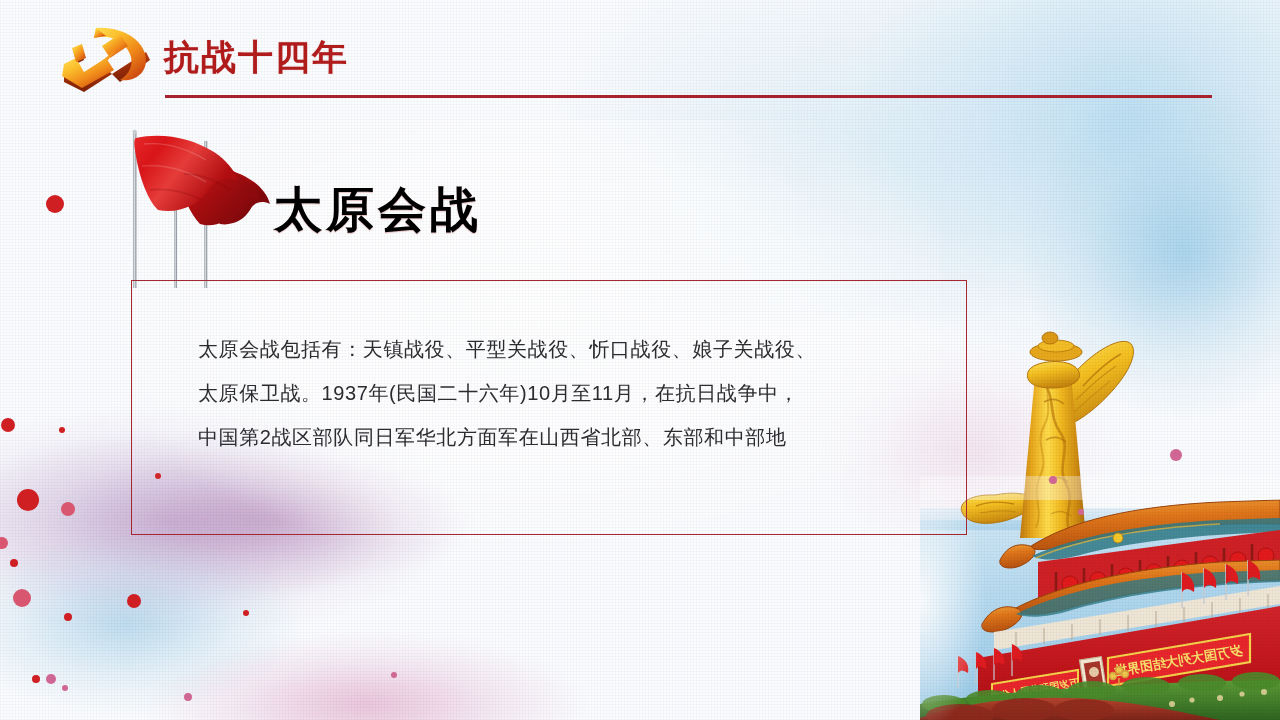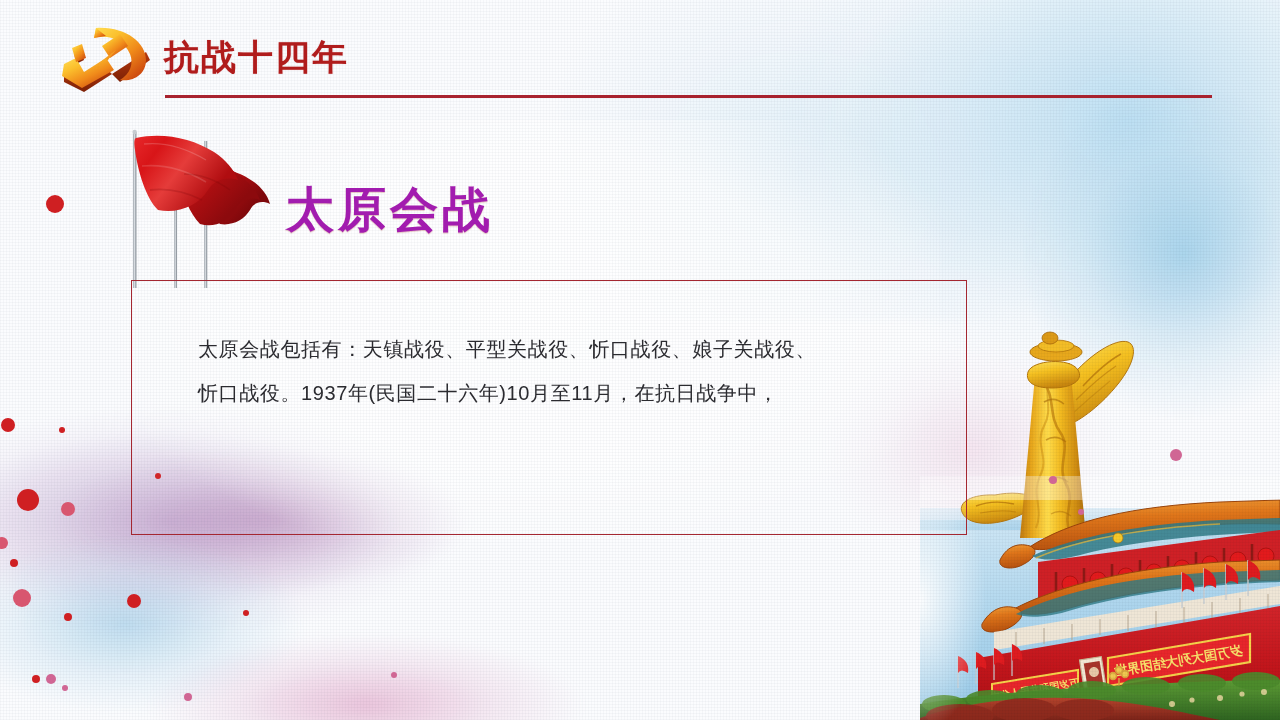--- a/index.html
+++ b/index.html
@@ -106,23 +106,23 @@
   .hdr-rule {
     position:absolute; left:165px; top:95px;
     width:1047px; height:3px;
     background:#a8222e;
   }
 
   
   .flag-group { position:absolute; left:110px; top:128px; width:190px; height:160px; }
 
   .main-title {
-    position:absolute; left:286px; top:178px;
+    position:absolute; left:274px; top:178px;
     font-size:48px; font-weight:bold; letter-spacing:4px;
-    color:#a21caf; white-space:nowrap;
+    color:#000000; white-space:nowrap;
     text-shadow:0 1px 1px rgba(150,10,10,0.25);
   }
 
   
   #textbox {
     position:absolute; left:131px; top:280px;
     width:836px; height:255px;
     border:1.6px solid #a42731;
     background:rgba(255,255,255,0.04);
   }
@@ -511,17 +511,18 @@
       <path d="M40 62 C58 60 76 64 92 72" fill="none" stroke="#7a0608" stroke-width="1.8" opacity="0.22"></path>
       <path d="M74 46 C90 46 106 52 120 62" fill="none" stroke="#6e0507" stroke-width="1.4" opacity="0.2"></path>
     </svg>
   </div>
 
   <div class="main-title">太原会战</div>
 
   <div id="textbox">
     <div class="tb-body">
       <div class="tb-line">太原会战包括有：天镇战役、平型关战役、忻口战役、娘子关战役、</div>
-      <div class="tb-line">忻口战役。1937年(民国二十六年)10月至11月，在抗日战争中，</div>
+      <div class="tb-line">太原保卫战。1937年(民国二十六年)10月至11月，在抗日战争中，</div>
+      <div class="tb-line">中国第2战区部队同日军华北方面军在山西省北部、东部和中部地</div>
     </div>
   </div>
 
 </div>
 
 </body></html>

